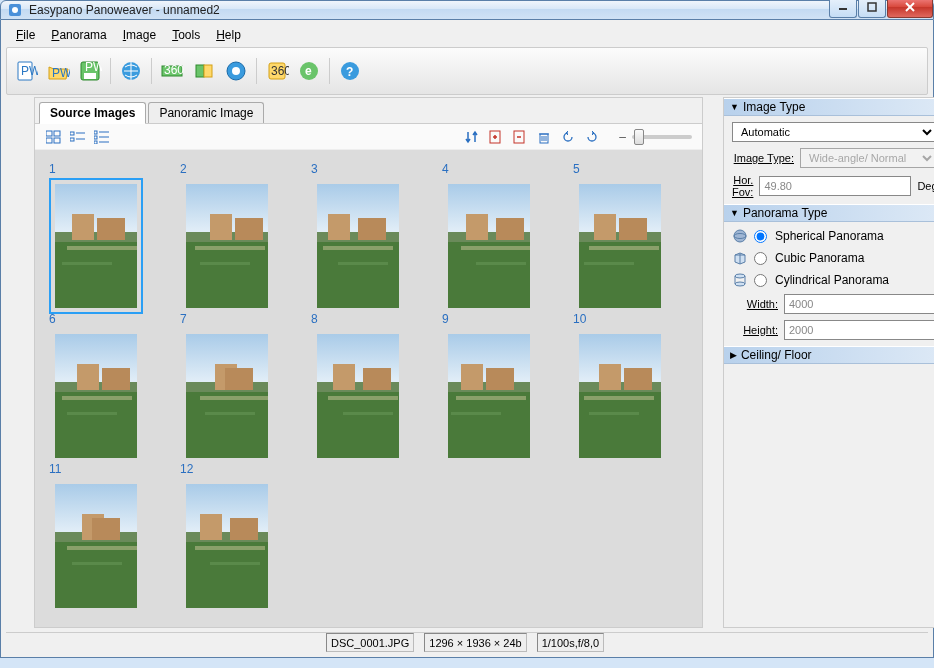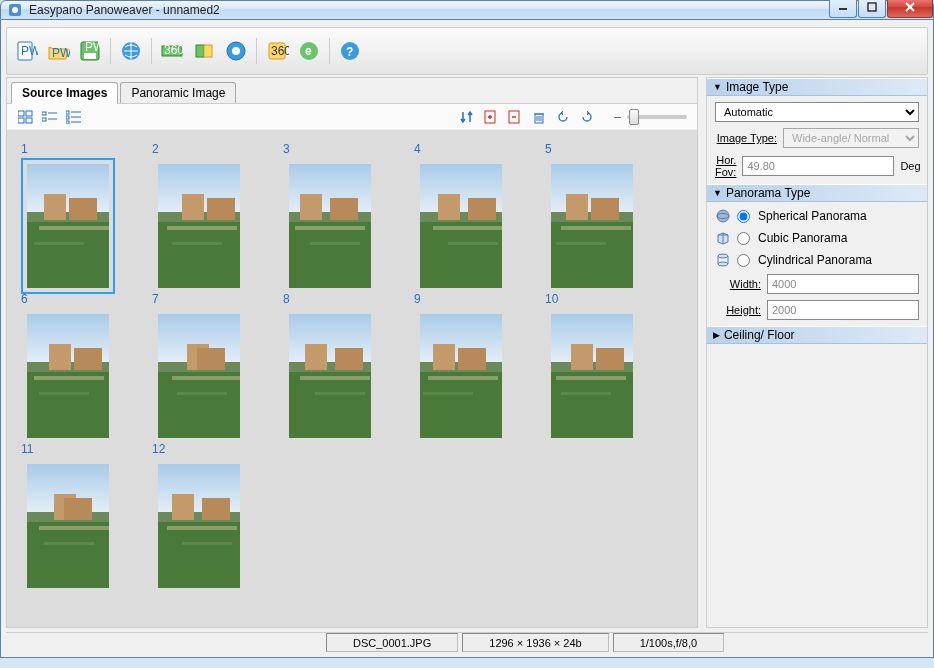--- a/index.html
+++ b/index.html
@@ -21,21 +21,21 @@
   .menubar { height: 20px; display: flex; align-items: center; padding: 0 4px; gap: 4px; background: #f0f0f0; }
   .menu-item { padding: 2px 6px; cursor: default; }
   .menu-item u { text-decoration: underline; }
 
   
   .toolbar { height: 48px; background: linear-gradient(to bottom, #fcfcfc, #e5e5e5); border: 1px solid #ccc; border-radius: 2px; margin: 2px 0; display: flex; align-items: center; padding: 0 4px; gap: 2px; }
   .tool-btn { width: 30px; height: 30px; border: none; background: transparent; display: flex; align-items: center; justify-content: center; border-radius: 3px; }
   .tool-sep { width: 1px; height: 26px; background: #ccc; margin: 0 3px; }
 
   
-  .content { flex: 1; display: flex; gap: 8px; min-height: 0; }
+  .content { flex: 1; display: flex; gap: 20px; min-height: 0; margin-left: 28px; }
 
   
   .left-panel { flex: 1; display: flex; flex-direction: column; border: 1px solid #ccc; background: #fcfcfc; }
   .tabs { height: 26px; display: flex; align-items: flex-end; padding: 4px 4px 0 4px; background: #f0f0f0; border-bottom: 1px solid #ccc; }
   .tab { padding: 3px 10px; border: 1px solid #aaa; border-bottom: none; border-radius: 3px 3px 0 0; background: #eee; margin-right: 2px; cursor: default; }
   .tab.active { background: #fff; border-bottom: 1px solid #fff; margin-bottom: -1px; font-weight: bold; }
 
   .thumb-toolbar { height: 26px; display: flex; align-items: center; padding: 0 10px; background: #fafafa; border-bottom: 1px solid #eee; }
   .thumb-toolbar .left-tools, .thumb-toolbar .right-tools { display: flex; align-items: center; gap: 6px; }
   .thumb-toolbar .spacer { flex: 1; }
@@ -60,21 +60,21 @@
   select, input[type=text] { border: 1px solid #888; height: 20px; padding: 0 4px; font-size: 11px; background: #fff; }
   select { width: 100%; }
   .field-label { width: 62px; text-align: right; font-size: 11px; text-decoration: underline; }
   .field-input { flex: 1; }
   .radio-row { display: flex; align-items: center; gap: 6px; font-size: 11px; }
   .radio-row input { margin-right: 2px; }
   .radio-icon { width: 16px; height: 16px; display: inline-flex; }
 
   
   .statusbar { height: 20px; background: #f0f0f0; border-top: 1px solid #ccc; display: flex; align-items: stretch; margin-top: 4px; }
-  .status-cell { border: 1px solid #bbb; border-top-color: #888; border-left-color: #888; padding: 1px 26px; display: flex; align-items: center; margin-right: 4px; background: #eee; font-size: 11px; }
+  .status-cell { border: 1px solid #bbb; border-top-color: #888; border-left-color: #888; padding: 1px 4px; display: flex; align-items: center; margin-right: 10px; background: #eee; font-size: 11px; }
   .status-spacer { flex: 0 0 320px; }
 
   .disabled-look { color: #888; background: #f4f4f4; }
 </style>
 </head>
 <body>
 
 <div class="titlebar">
   <span class="app-icon">
     <svg viewBox="0 0 16 16">
@@ -98,20 +98,27 @@
         <svg width="12" height="10">
           <line x1="2" y1="1" x2="10" y2="9" stroke="#fff" stroke-width="2"></line>
           <line x1="10" y1="1" x2="2" y2="9" stroke="#fff" stroke-width="2"></line>
         </svg>
       </div>
   </div>
 </div>
 
 <div class="frame">
 
+  <div class="menubar">
+    <span class="menu-item"><u>F</u>ile</span>
+    <span class="menu-item"><u>P</u>anorama</span>
+    <span class="menu-item"><u>I</u>mage</span>
+    <span class="menu-item"><u>T</u>ools</span>
+    <span class="menu-item"><u>H</u>elp</span>
+  </div>
 
   <div class="toolbar">
     <button class="tool-btn">
         <svg width="24" height="24">
           <rect x="4" y="3" width="14" height="18" fill="#fff" stroke="#2b78c4" rx="1"></rect>
           <text x="7" y="16" font-size="8" fill="#2b78c4">PW</text>
         </svg>
       </button>
     <button class="tool-btn">
         <svg width="24" height="24">

